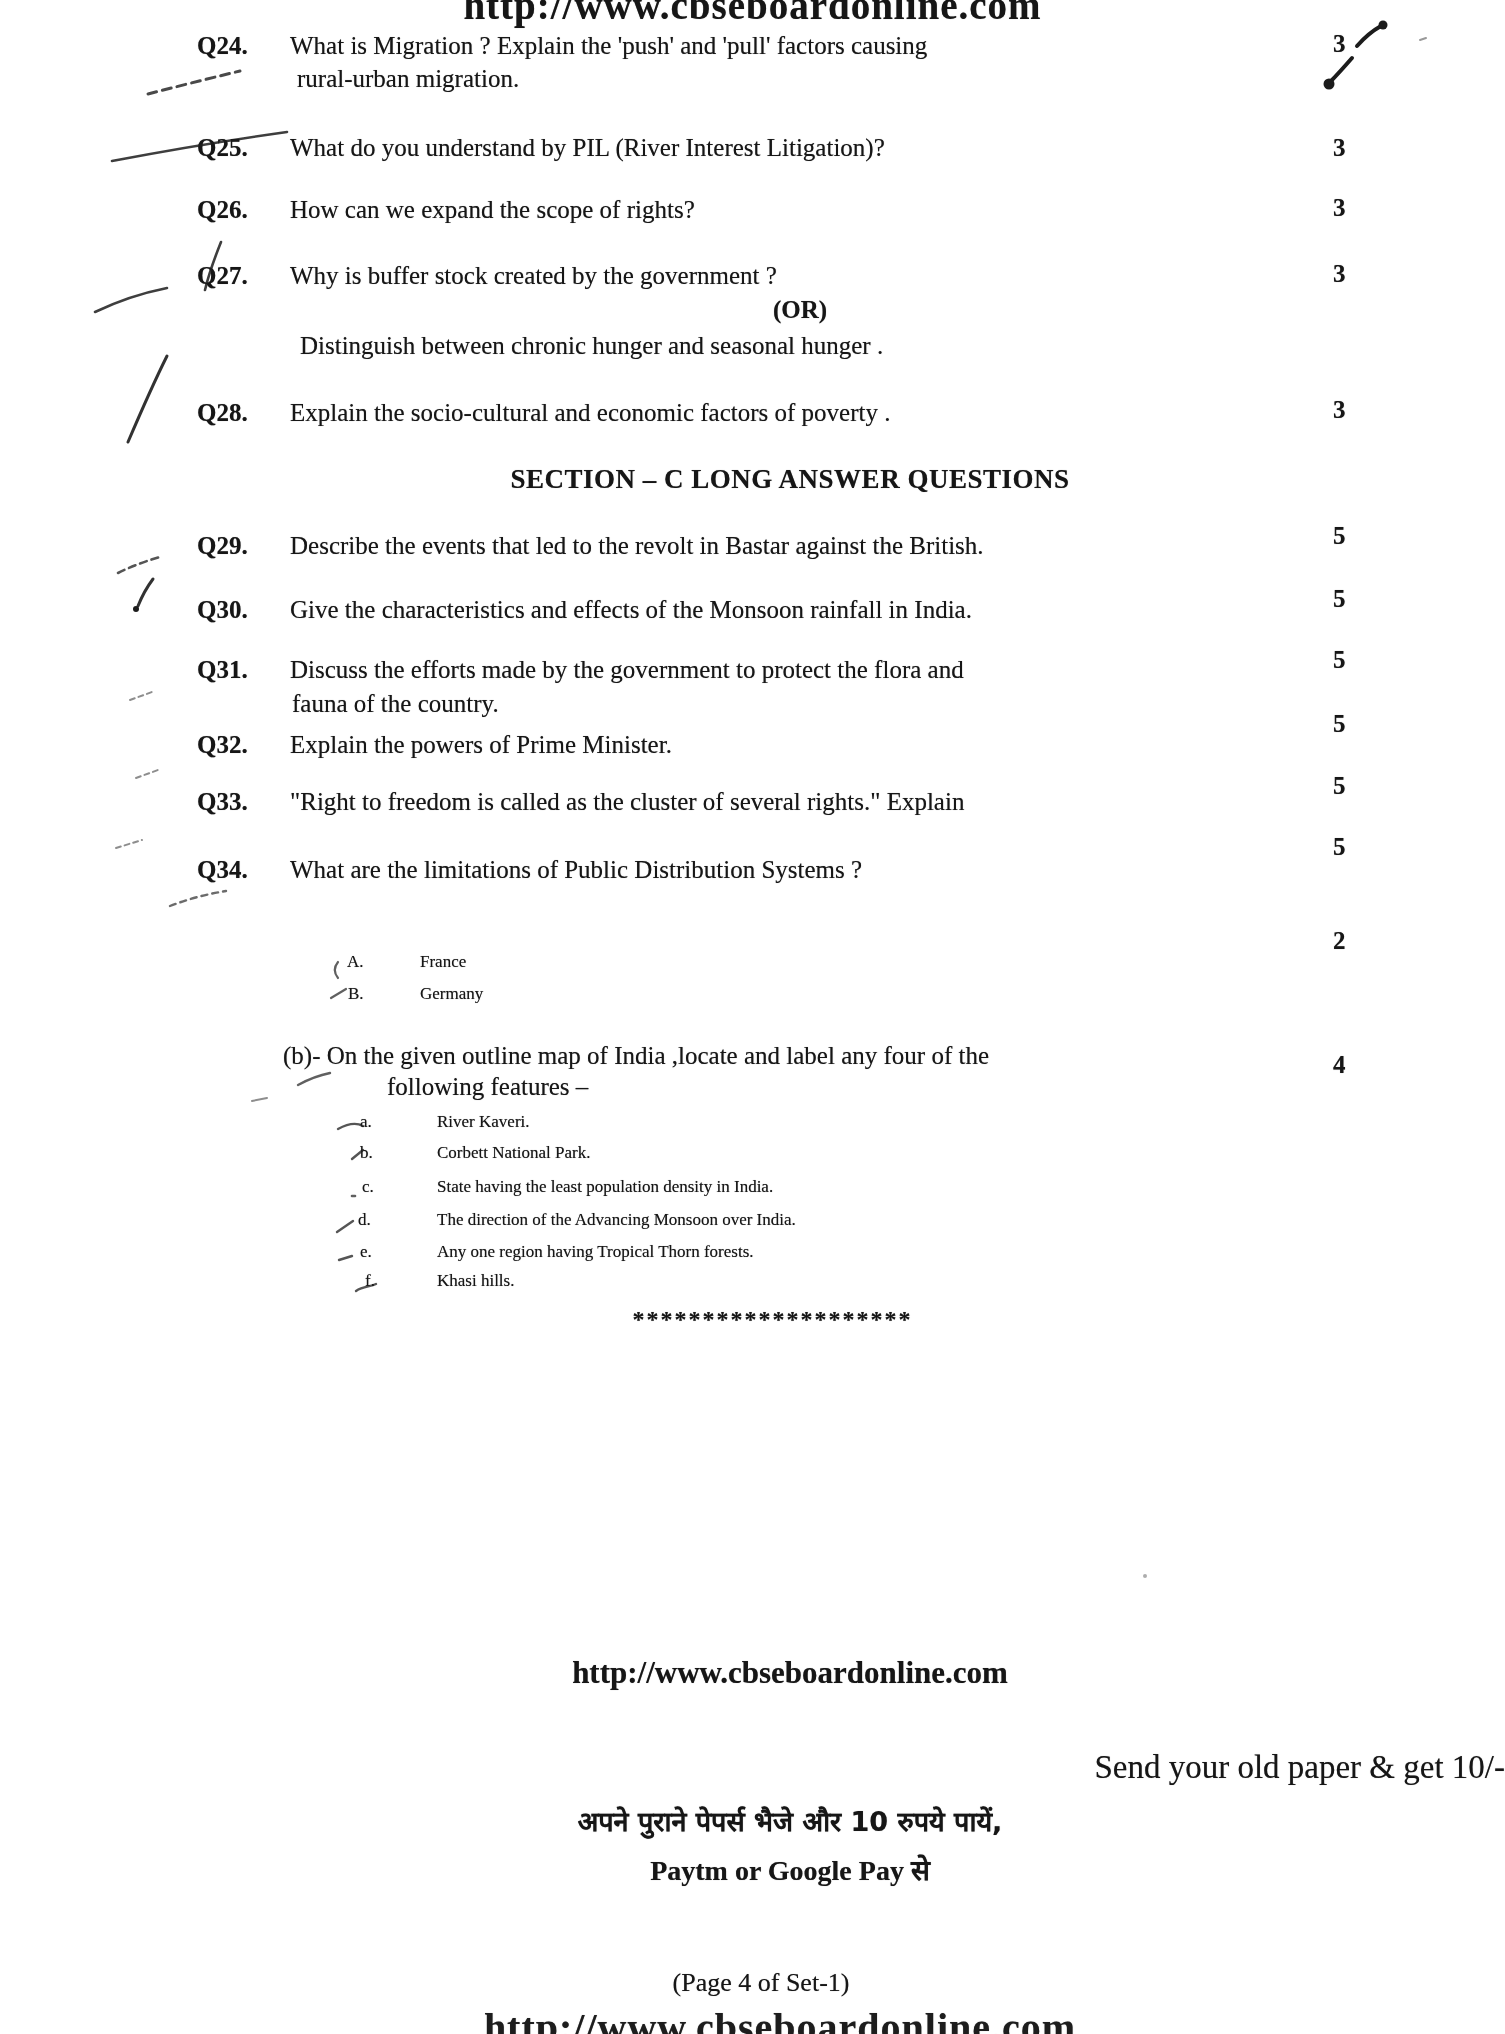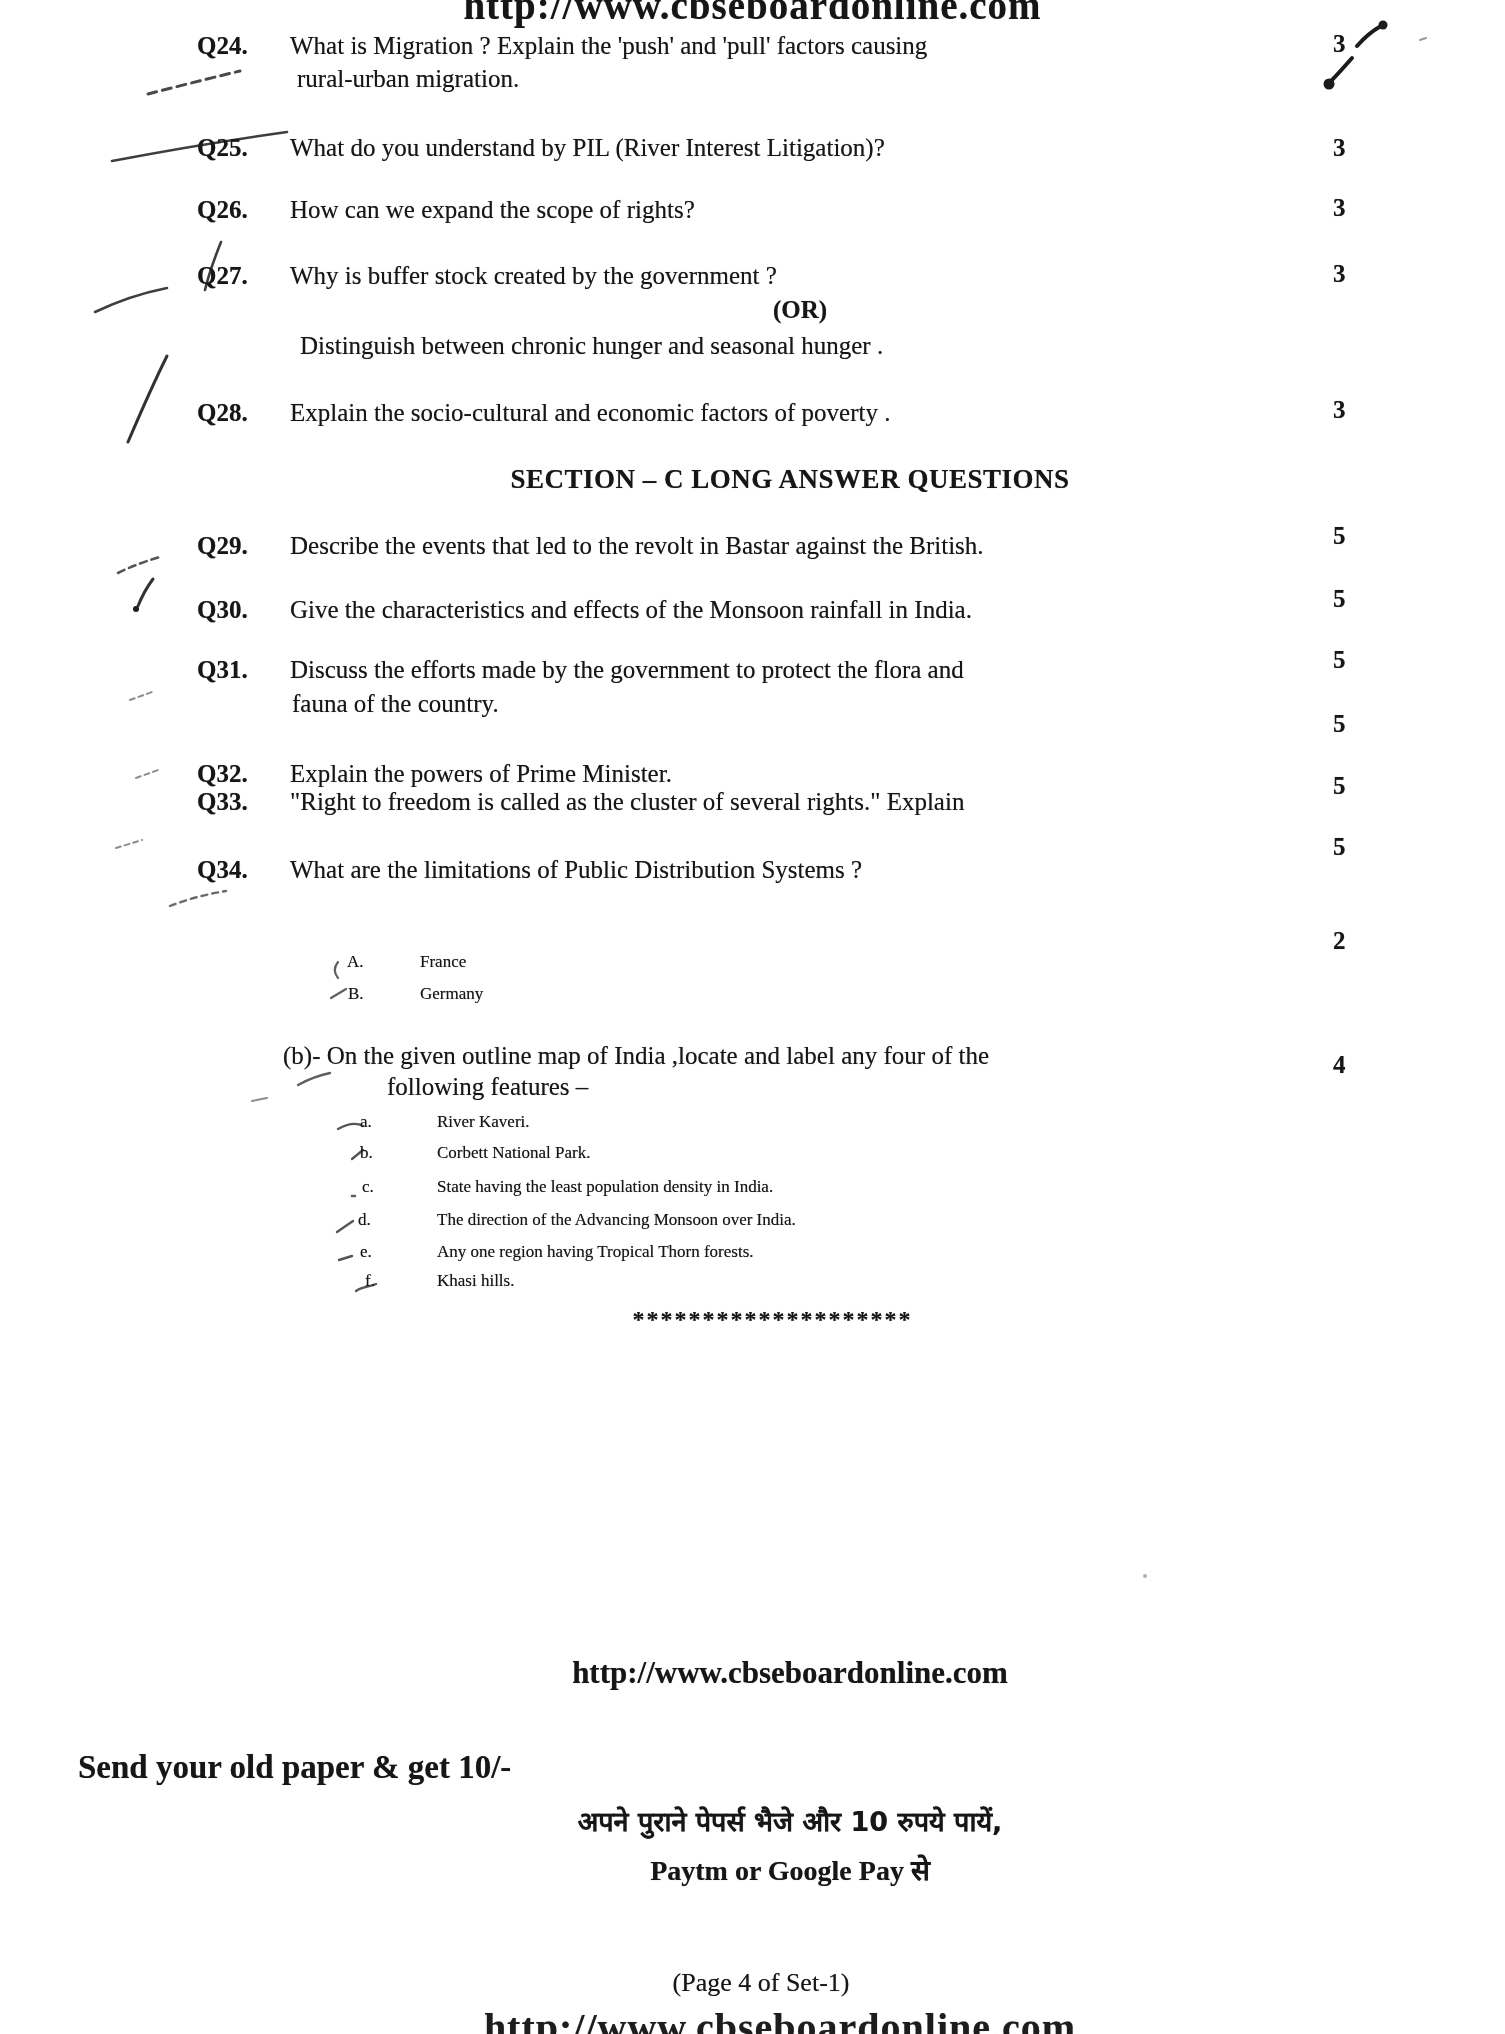--- a/index.html
+++ b/index.html
@@ -31,21 +31,21 @@
   .cont{position:absolute;font-size:25px;white-space:nowrap;}
   .mark{position:absolute;left:1333px;font-size:25px;font-weight:700;}
   .or{position:absolute;left:0;right:-95px;text-align:center;font-weight:700;font-size:25px;}
   .section{position:absolute;left:75px;right:0;text-align:center;font-weight:700;font-size:27px;letter-spacing:.5px;}
   .sub{position:absolute;font-size:17px;white-space:nowrap;}
   .sublab{display:inline-block;}
   .sep{position:absolute;left:40px;right:0;text-align:center;font-size:24px;font-weight:700;letter-spacing:2px;}
   
   .f-url{position:absolute;left:75px;right:0;text-align:center;font-weight:700;font-size:31px;}
   .f-wa{position:absolute;left:75px;right:0;text-align:center;font-weight:700;font-size:32px;}
-  .f-offer{position:absolute;left:78px;right:0;text-align:left;font-weight:700;font-size:33px;}
+  .f-offer{position:absolute;left:78px;right:0;text-align:right;font-weight:400;font-size:33px;}
   .f-hindi{position:absolute;left:75px;right:0;text-align:center;font-weight:700;font-size:27px;font-family:"DejaVu Sans",sans-serif;}
   .f-pay{position:absolute;left:75px;right:0;text-align:center;font-weight:700;font-size:28px;}
   .page-note{position:absolute;left:17px;right:0;text-align:center;font-size:26px;}
   .pen{position:absolute;top:0;left:0;width:1505px;height:2034px;pointer-events:none;}
 </style>
 </head>
 <body>
 
 <div class="page">
 
@@ -74,21 +74,21 @@
   <div class="row ink" style="top:532px"><span class="qnum">Q29.</span><span>Describe the events that led to the revolt in Bastar against the British.</span></div>
   <div class="mark ink" style="top:522px">5</div>
 
   <div class="row ink" style="top:596px"><span class="qnum">Q30.</span><span>Give the characteristics and effects of the Monsoon rainfall in India.</span></div>
   <div class="mark ink" style="top:585px">5</div>
 
   <div class="row ink" style="top:656px"><span class="qnum">Q31.</span><span>Discuss the efforts made by the government to protect  the flora and</span></div>
   <div class="cont ink" style="top:690px;left:292px">fauna of the country.</div>
   <div class="mark ink" style="top:646px">5</div>
 
-  <div class="row ink" style="top:760px"><span class="qnum">Q32.</span><span>Explain the powers of Prime Minister.</span></div>
+  <div class="row ink" style="top:731px"><span class="qnum">Q32.</span><span>Explain the powers of Prime Minister.</span></div>
   <div class="mark ink" style="top:710px">5</div>
 
   <div class="row ink" style="top:788px"><span class="qnum">Q33.</span><span>"Right to freedom is called as the cluster of several rights." Explain</span></div>
   <div class="mark ink" style="top:772px">5</div>
 
   <div class="row ink" style="top:856px"><span class="qnum">Q34.</span><span>What are the limitations of Public Distribution Systems ?</span></div>
   <div class="mark ink" style="top:833px">5</div>
 
   <div class="mark ink" style="top:927px">2</div>
   <div class="sub ink" style="top:952px;left:347px"><span class="sublab" style="width:73px">A.</span><span>France</span></div>

